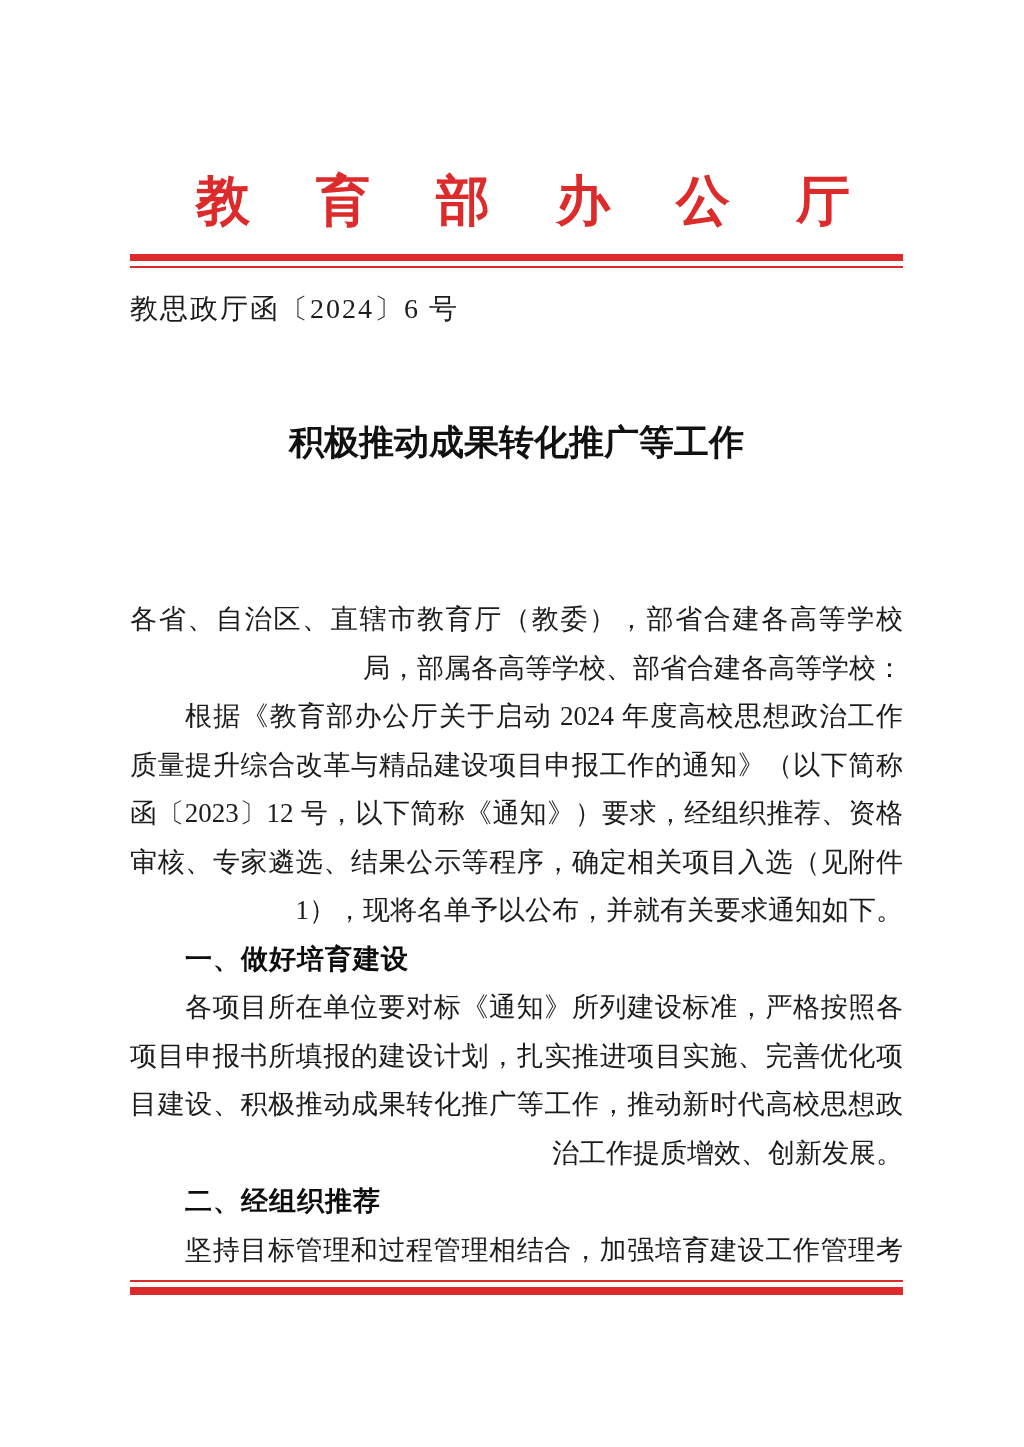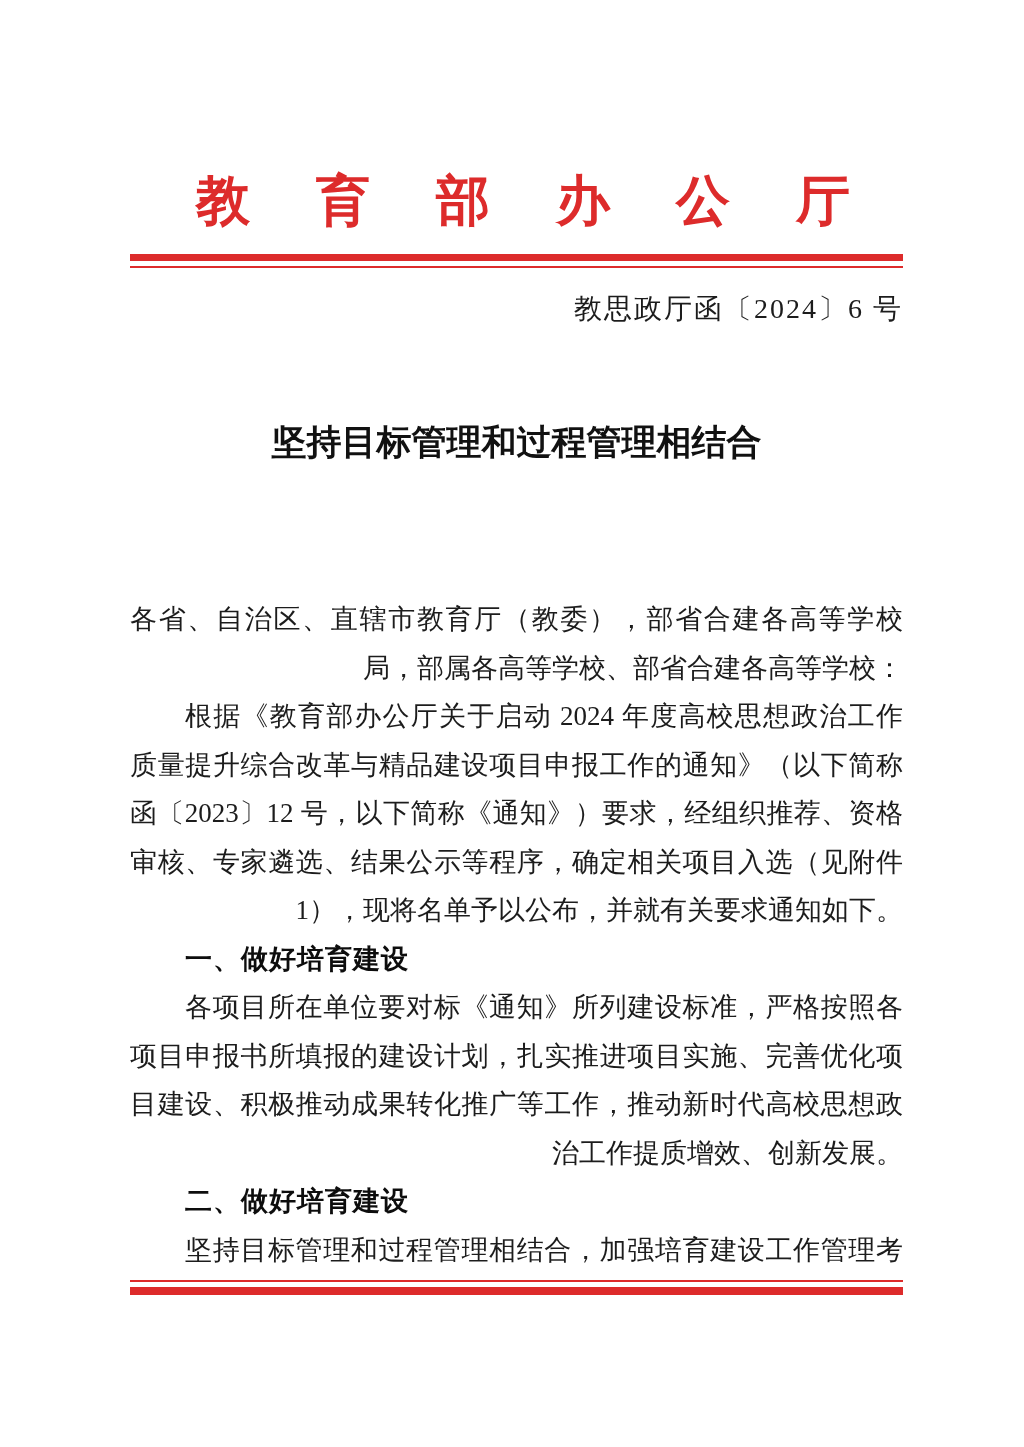--- a/index.html
+++ b/index.html
@@ -35,21 +35,21 @@
   
   .rule{position:absolute;left:130px;width:773px;background:var(--accent);}
   .rule-top-thick{top:254px;height:7px;}
   .rule-top-thin{top:266px;height:2px;}
   .rule-bottom-thin{top:1280px;height:2px;}
   .rule-bottom-thick{top:1287px;height:8px;}
   
   .doc-number{
     position:absolute;
     top:292px;left:130px;width:773px;
-    text-align:right;
+    text-align:left;
     font-size:28px;line-height:34px;
     letter-spacing:2px;
     color:var(--ink);
   }
   
   .title{
     position:absolute;
     top:419px;left:130px;width:773px;
     text-align:center;
     font-size:35px;line-height:47px;
@@ -93,36 +93,36 @@
 <div class="page">
 
   <div class="masthead">教育部办公厅</div>
 
   <div class="rule rule-top-thick"></div>
   <div class="rule rule-top-thin"></div>
 
   <div class="doc-number">教思政厅函〔2024〕6 号</div>
 
   <div class="title">
-    <div class="title-line">坚持目标管理和过程管理相结合</div>
+    <div class="title-line">积极推动成果转化推广等工作</div>
   </div>
 
   <div class="body-text">
       <div class="bline fill">各省、自治区、直辖市教育厅（教委），部省合建各高等学校</div>
       <div class="bline endline">局，部属各高等学校、部省合建各高等学校：</div>
       <div class="bline fill indent">根据《教育部办公厅关于启动 2024 年度高校思想政治工作</div>
       <div class="bline fill">质量提升综合改革与精品建设项目申报工作的通知》（以下简称</div>
       <div class="bline fill">函〔2023〕12 号，以下简称《通知》）要求，经组织推荐、资格</div>
       <div class="bline fill">审核、专家遴选、结果公示等程序，确定相关项目入选（见附件</div>
       <div class="bline endline">1），现将名单予以公布，并就有关要求通知如下。</div>
       <div class="bline heading indent">一、做好培育建设</div>
       <div class="bline fill indent">各项目所在单位要对标《通知》所列建设标准，严格按照各</div>
       <div class="bline fill">项目申报书所填报的建设计划，扎实推进项目实施、完善优化项</div>
       <div class="bline fill">目建设、积极推动成果转化推广等工作，推动新时代高校思想政</div>
       <div class="bline endline">治工作提质增效、创新发展。</div>
-      <div class="bline heading indent">二、做好培育建设</div>
+      <div class="bline heading indent">二、经组织推荐</div>
       <div class="bline fill indent">坚持目标管理和过程管理相结合，加强培育建设工作管理考</div>
     </div>
 
   <div class="rule rule-bottom-thin"></div>
   <div class="rule rule-bottom-thick"></div>
 
 </div>
 
 </body></html>

